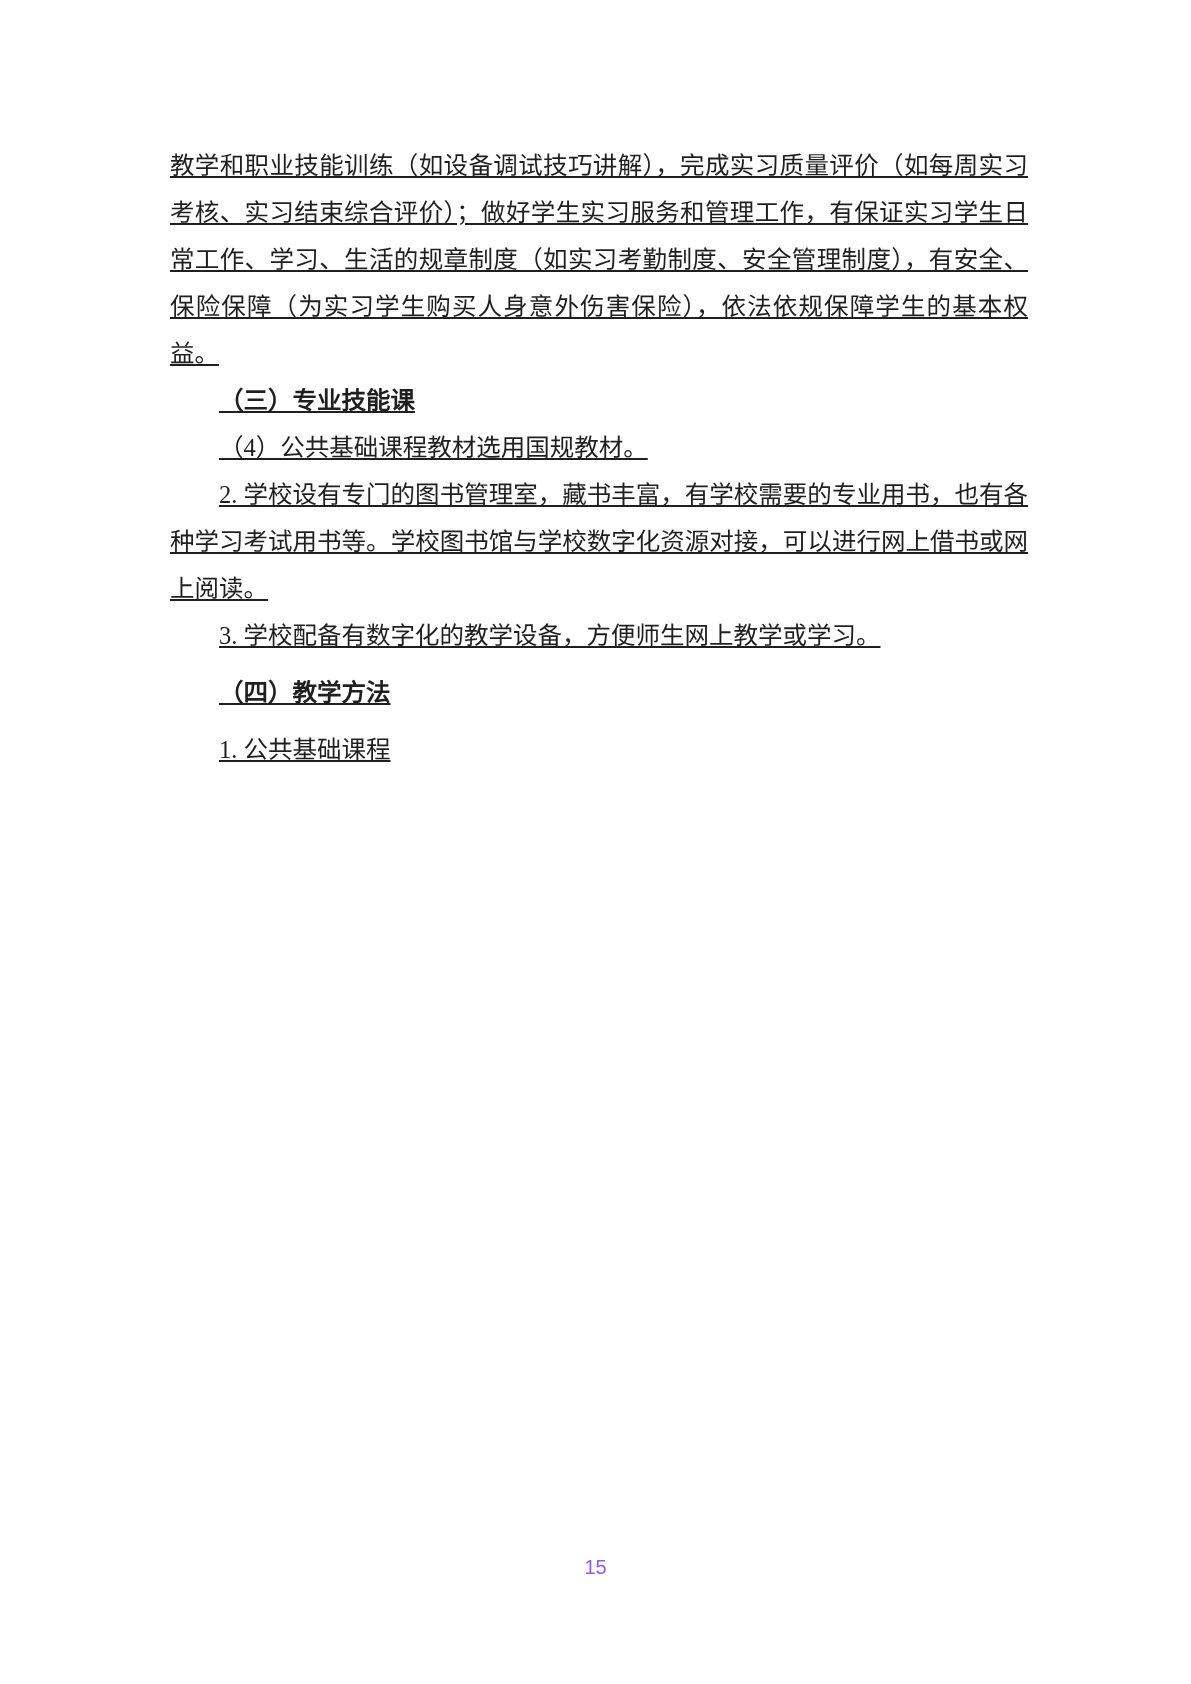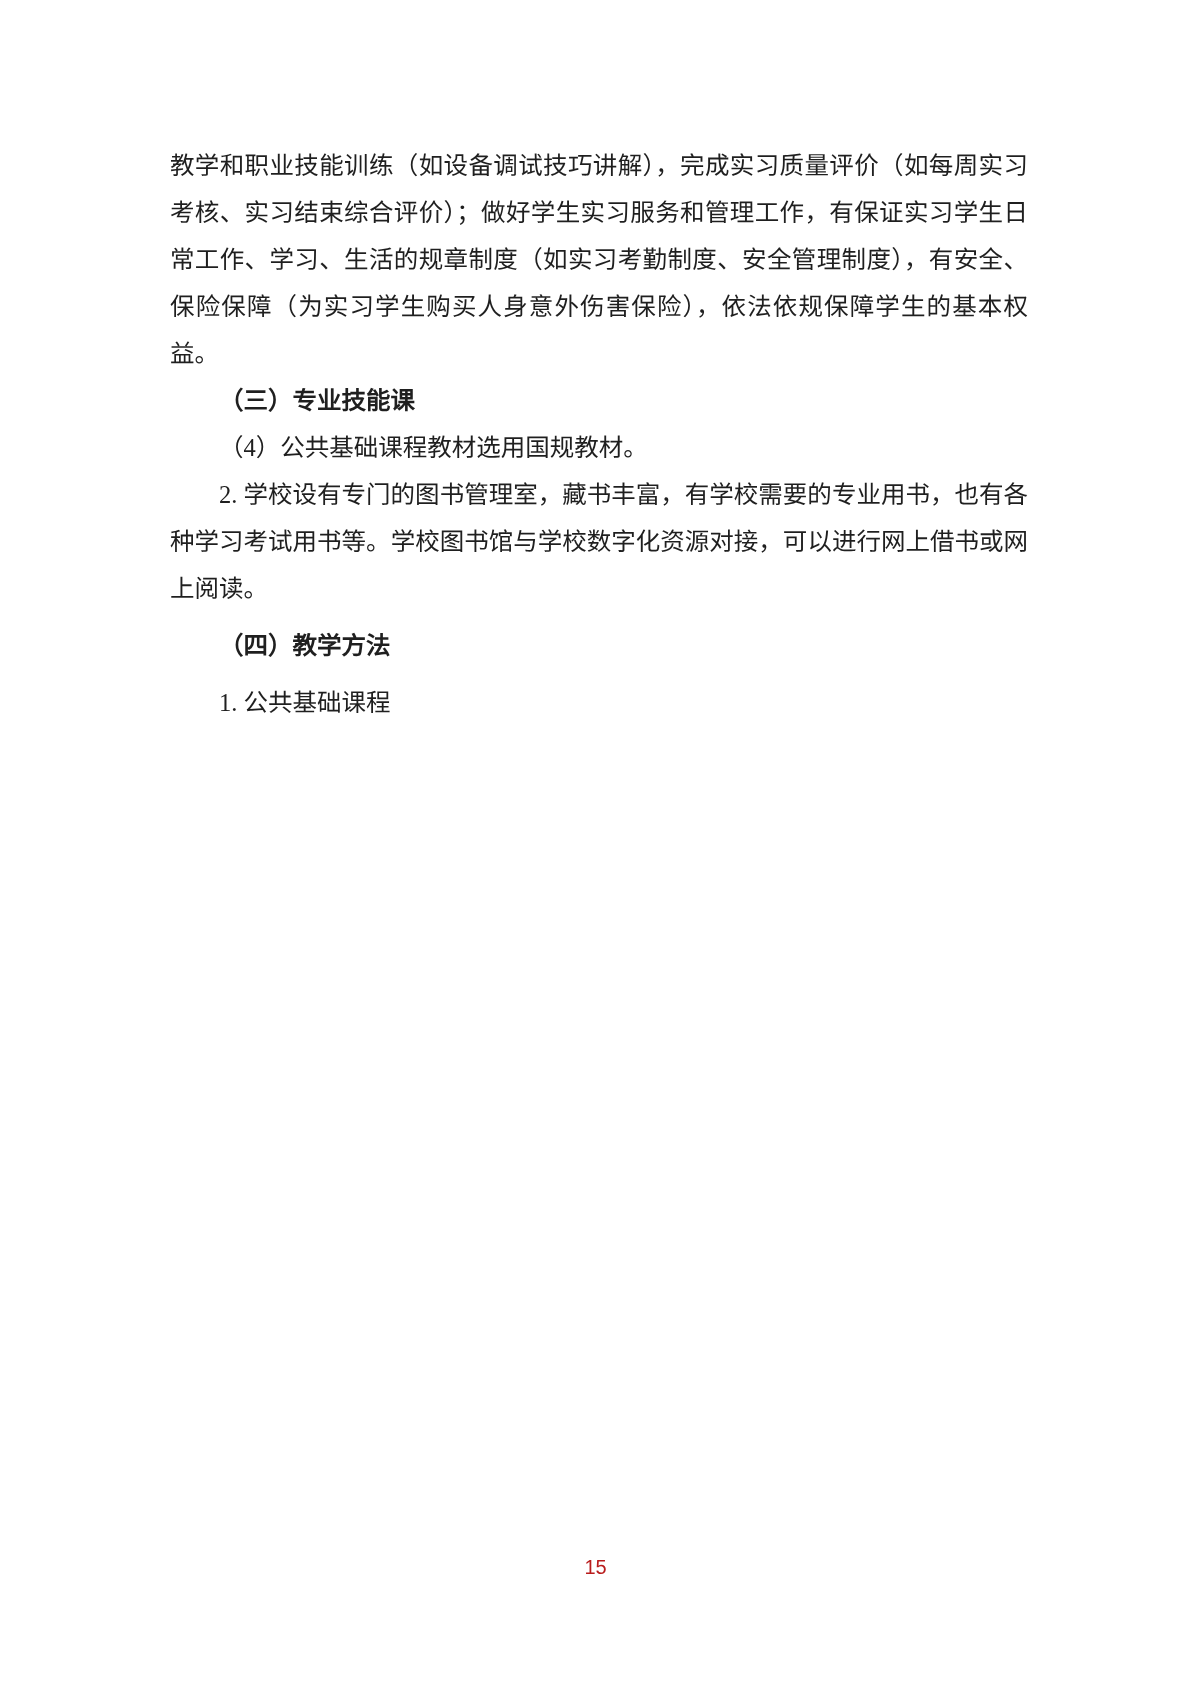--- a/index.html
+++ b/index.html
@@ -19,20 +19,21 @@
   .content {
     position: absolute;
     left: 170px;
     top: 142px;
     width: 858px;
     font-size: 24.5px;
     line-height: 47px;
     text-align: justify;
     text-justify: inter-character;
     word-break: break-all;
+    text-decoration: underline;
   }
   .para {
     margin: 0;
     padding: 0;
     text-indent: 2em;
   }
   .para.continuation {
     text-indent: 0;
   }
   .heading {
@@ -50,31 +51,32 @@
   .page-footer {
     position: absolute;
     left: 0;
     top: 1556px;
     width: 100%;
     text-align: center;
   }
   .page-number {
     font-family: "Liberation Sans", "DejaVu Sans", sans-serif;
     font-size: 20px;
-    color: #b91c1c;
+    color: #8b5cf6;
   }
 </style>
 </head>
 <body>
 
 <div class="page">
   <div class="content">
     <p class="para continuation">教学和职业技能训练（如设备调试技巧讲解），完成实习质量评价（如每周实习考核、实习结束综合评价）；做好学生实习服务和管理工作，有保证实习学生日常工作、学习、生活的规章制度（如实习考勤制度、安全管理制度），有安全、保险保障（为实习学生购买人身意外伤害保险），依法依规保障学生的基本权益。</p>
     <h3 class="heading">（三）专业技能课</h3>
     <p class="para">（4）公共基础课程教材选用国规教材。</p>
     <p class="para">2. 学校设有专门的图书管理室，藏书丰富，有学校需要的专业用书，也有各种学习考试用书等。学校图书馆与学校数字化资源对接，可以进行网上借书或网上阅读。</p>
+    <p class="para">3. 学校配备有数字化的教学设备，方便师生网上教学或学习。</p>
     <h3 class="heading spaced">（四）教学方法</h3>
     <p class="para">1. 公共基础课程</p>
   </div>
   <div class="page-footer">
     <span class="page-number">15</span>
   </div>
 </div>
 
 </body></html>

